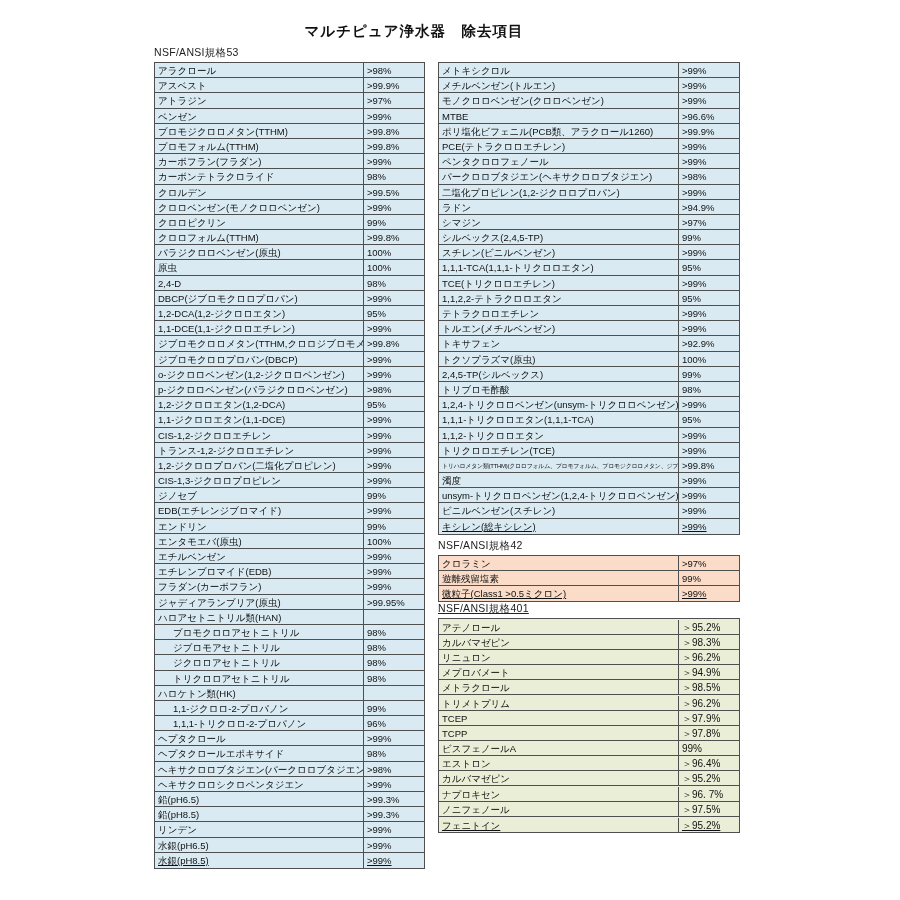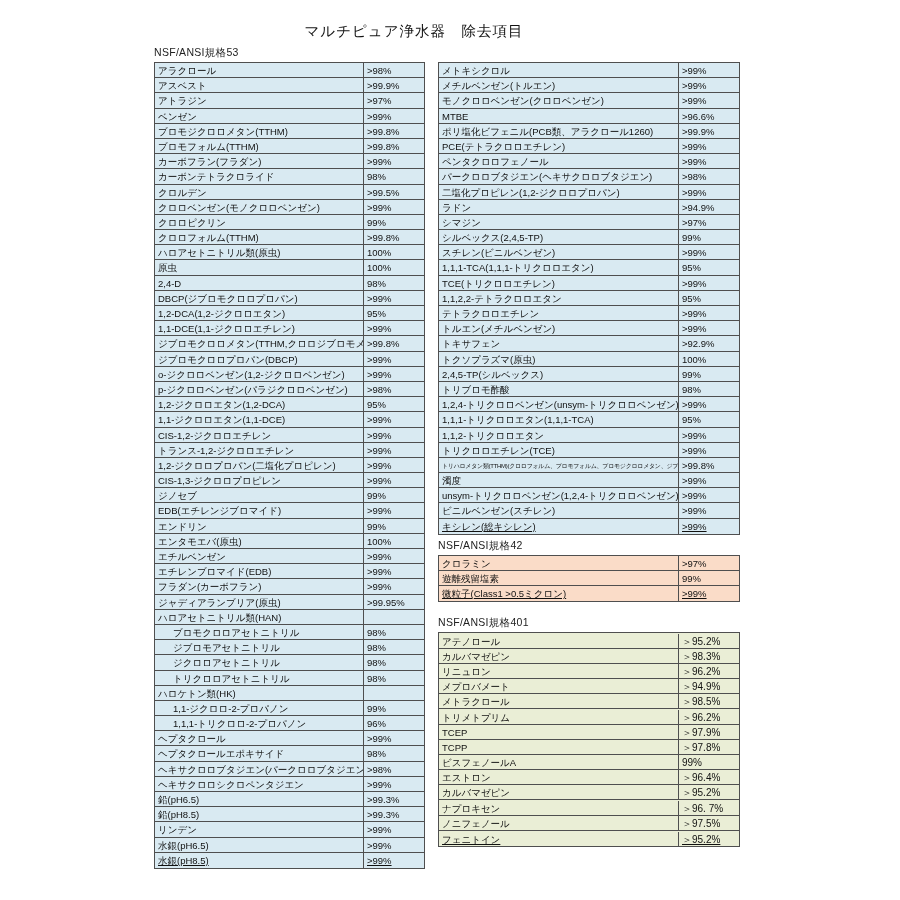--- a/index.html
+++ b/index.html
@@ -9,21 +9,21 @@
   html,body{width:900px;height:900px;}
   body{
     background:#ffffff;
     font-family:"Liberation Sans","DejaVu Sans",sans-serif;
     color:var(--text);
     position:relative;
     overflow:hidden;
   }
   .page-title{
     position:absolute; top:22px; left:0; width:828px;
-    text-align:center; font-size:14.5px; font-weight:normal; letter-spacing:1px;
+    text-align:center; font-size:14.5px; font-weight:bold; letter-spacing:1px;
   }
   .col{position:absolute;}
   .col-left{left:154px; top:46px; width:271px;}
   .col-right{left:438px; top:62px; width:302px;}
   .sec-header{
     font-size:10.5px; color:#222; height:14px; line-height:13px; margin-bottom:2px;
     letter-spacing:0.3px;
   }
   .dtable{
     border:1px solid var(--border);
@@ -39,21 +39,21 @@
     overflow:hidden; white-space:nowrap;
   }
   .tcell.label{flex:1 1 auto; border-right:1px solid var(--border);}
   .tcell.value{flex:0 0 60px; width:60px;}
   .tcell.label.indent{padding-left:18px;}
   .tcell.label.small{font-size:6px; line-height:14px; letter-spacing:-0.3px;}
   .sec53 .trow{background:var(--blue);}
   .sec42 .trow{background:var(--peach);}
   .sec401 .trow{background:var(--green);align-items:flex-end;}
   .hdr42{margin-top:4px;}
-  .hdr401{margin-top:14px;}
+  .hdr401{text-decoration:underline;}
   .sec401 .tcell.value{font-size:10px;}
 </style>
 </head>
 <body>
 
 <div class="page-title">マルチピュア浄水器　除去項目</div>
 
 <div class="col col-left">
   <div class="sec-header">NSF/ANSI規格53</div>
   <div class="dtable sec53">
@@ -99,21 +99,21 @@
       </div>
       <div class="trow">
         <div class="tcell label">クロロピクリン</div>
         <div class="tcell value">99%</div>
       </div>
       <div class="trow">
         <div class="tcell label">クロロフォルム(TTHM)</div>
         <div class="tcell value">&gt;99.8%</div>
       </div>
       <div class="trow">
-        <div class="tcell label">ハロアセトニトリル類(原虫)</div>
+        <div class="tcell label">パラジクロロベンゼン(原虫)</div>
         <div class="tcell value">100%</div>
       </div>
       <div class="trow">
         <div class="tcell label">原虫</div>
         <div class="tcell value">100%</div>
       </div>
       <div class="trow">
         <div class="tcell label">2,4-D</div>
         <div class="tcell value">98%</div>
       </div>

